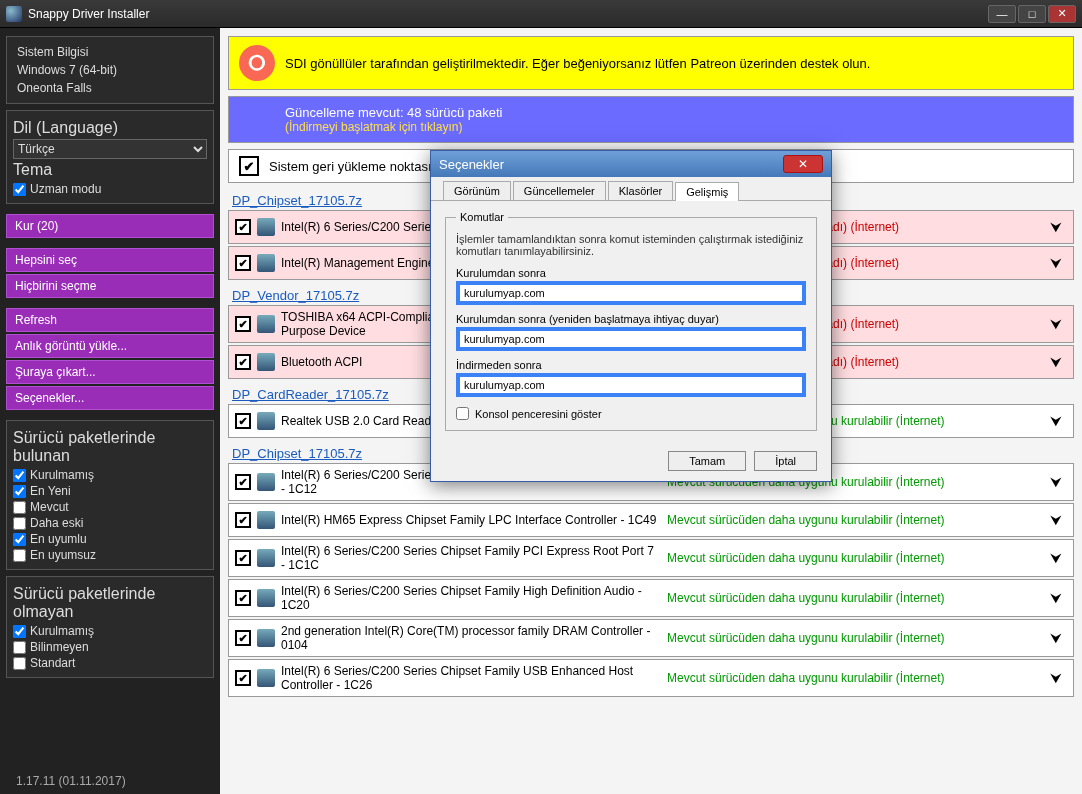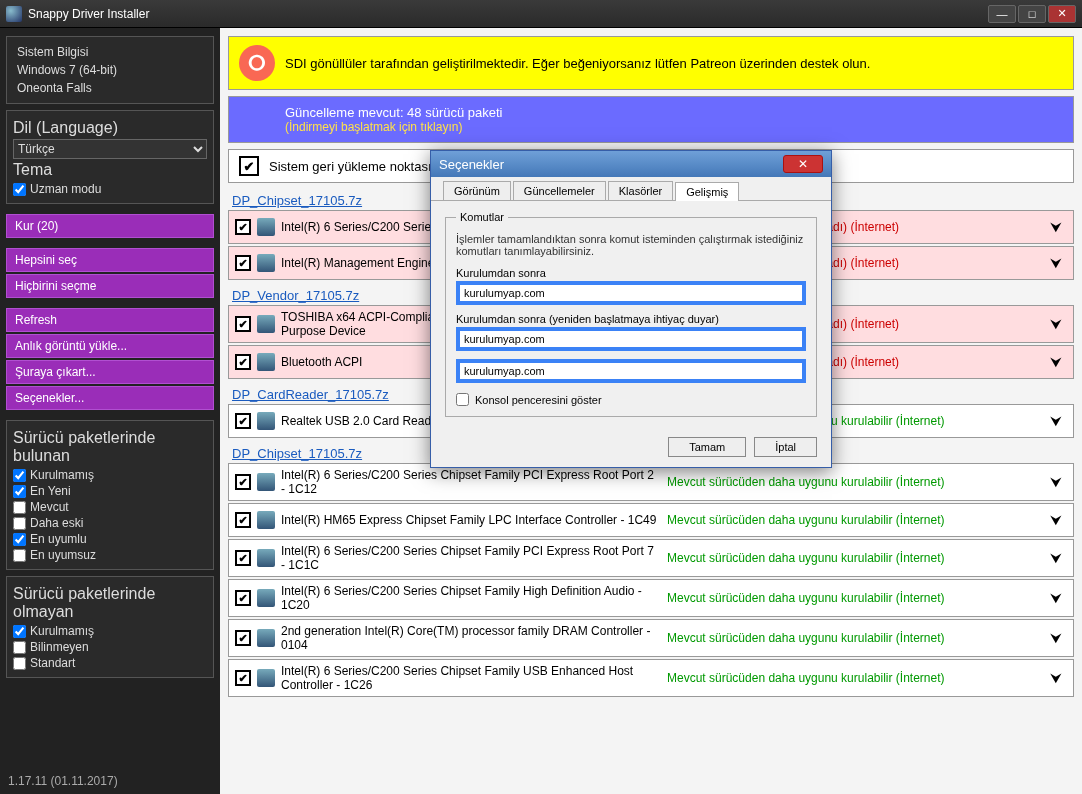--- a/index.html
+++ b/index.html
@@ -21,21 +21,21 @@
 
 .side-block { border: 1px solid #555; padding: 6px; margin-bottom: 6px; background: #2a2a2a; }
 .side-item { padding: 2px 4px; font-size: 12px; }
 .side-label { font-size: 16px; padding: 2px 0; }
 select { width: 100%; background: #333; color: #ddd; border: 1px solid #666; font-size: 12px; height: 20px; }
 .chk { display: flex; align-items: center; gap: 4px; padding: 1px 0; font-size: 12px; }
 .chk input { width: 13px; height: 13px; }
 
 .action-btn { background: #9a2db8; color: #fff; border: 1px solid #b14fd1; padding: 4px 8px; margin: 2px 0; font-size: 12px; cursor: pointer; display: block; text-align: left; width: 100%; }
 
-.version { color: #aaa; font-size: 12px; padding: 6px 8px; position: absolute; bottom: 0; left: 0; }
+.version { color: #aaa; font-size: 12px; padding: 6px 8px; position: absolute; bottom: 0; left: 8px; }
 
 
 .banner { border: 1px solid #999; padding: 8px 10px; margin-bottom: 6px; display: flex; align-items: center; gap: 10px; font-size: 13px; }
 .banner.yellow { background: #ffff00; color: #000; }
 .banner.blue { background: #6b6bff; color: #fff; }
 .banner .sub { color: #1254c9; font-size: 12px; }
 .banner.blue .sub { color: #ffe14a; }
 .patreon-icon { width: 36px; height: 36px; border-radius: 50%; background: #f96854; display: flex; align-items: center; justify-content: center; color: #fff; font-weight: bold; font-size: 20px; }
 
 .restore-row { background: #fff; border: 1px solid #999; padding: 6px 10px; display: flex; align-items: center; gap: 10px; font-size: 13px; margin-bottom: 10px; }
@@ -285,20 +285,21 @@
         <div class="dlg-desc">İşlemler tamamlandıktan sonra komut isteminden çalıştırmak istediğiniz komutları tanımlayabilirsiniz.</div>
         <div class="dlg-field">
           <label>Kurulumdan sonra</label>
           <input type="text" value="kurulumyap.com" style="">
         </div>
         <div class="dlg-field">
           <label>Kurulumdan sonra (yeniden başlatmaya ihtiyaç duyar)</label>
           <input type="text" value="kurulumyap.com" style="">
         </div>
         <div class="dlg-field">
+          <label>İndirmeden sonra</label>
           <input type="text" value="kurulumyap.com" style="">
         </div>
         <label class="dlg-chk">
           <input type="checkbox" style="">
             <span>Konsol penceresini göster</span>
         </label>
       </fieldset>
     </div>
     <div class="dlg-btns">
       <button class="dlg-btn">Tamam</button>

